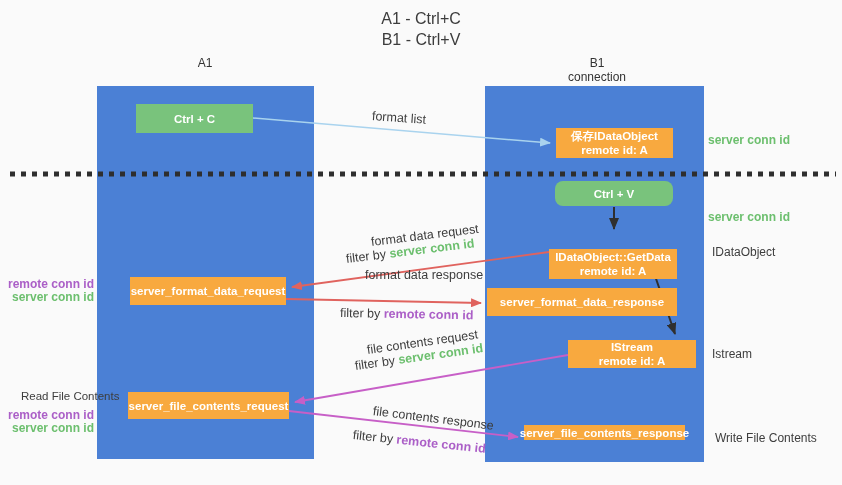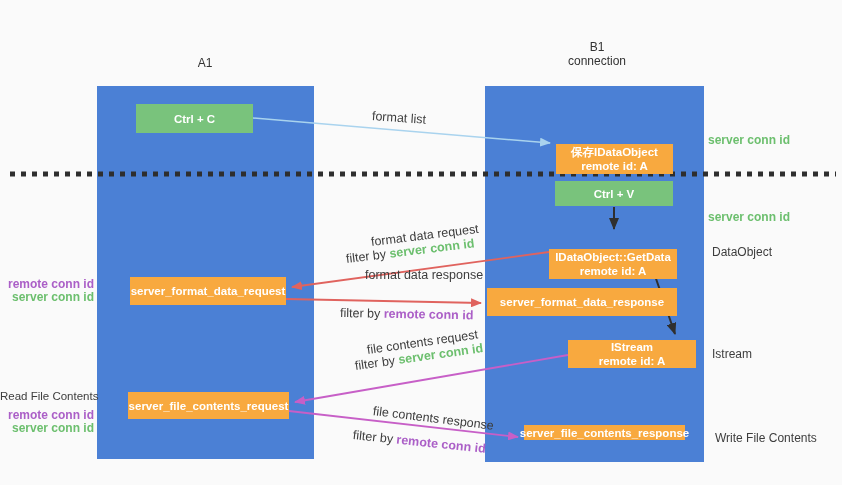--- a/index.html
+++ b/index.html
@@ -21,28 +21,32 @@
   .alabel{font-size:12.5px;color:#3d3d3d;white-space:nowrap;transform-origin:left center;}
   .alabel .fg{color:#6cbf6e;font-weight:bold;}
   .alabel .fp{color:#ab5fc7;font-weight:bold;}
   svg.overlay{position:absolute;left:0;top:0;pointer-events:none;}
 </style>
 </head>
 <body>
 
 <div class="stage">
 
+  <div class="abs title">
+    <div>A1 - Ctrl+C</div>
+    <div>B1 - Ctrl+V</div>
+  </div>
 
   <div class="abs col" style="left:97px;top:86px;width:217px;height:373px;"></div>
   <div class="abs col" style="left:485px;top:86px;width:219px;height:376px;"></div>
 
   <div class="abs colhdr" style="left:145px;top:56px;width:120px;">
     <div>A1</div>
   </div>
-  <div class="abs colhdr" style="left:537px;top:40px;width:120px;">
+  <div class="abs colhdr" style="left:537px;top:56px;width:120px;">
     <div>B1</div>
     <div>connection</div>
   </div>
 
   <svg class="overlay" width="842" height="485">
     <defs>
       <marker id="m-blue" markerUnits="userSpaceOnUse" markerWidth="11" markerHeight="9" refX="10" refY="4.5" orient="auto">
         <path d="M0,0 L11,4.5 L0,9 Z" fill="#a9d3ee"></path>
         </marker>
       <marker id="m-red" markerUnits="userSpaceOnUse" markerWidth="11" markerHeight="9" refX="10" refY="4.5" orient="auto">
@@ -62,26 +66,26 @@
     <line x1="286" y1="299" x2="481" y2="303" stroke="#e0635e" stroke-width="1.8" marker-end="url(#m-red)"></line>
     <line x1="652" y1="267" x2="675" y2="334" stroke="#2f2f2f" stroke-width="2" marker-end="url(#m-blk)"></line>
     <line x1="568" y1="355" x2="295" y2="402" stroke="#c75fc7" stroke-width="1.8" marker-end="url(#m-mag)"></line>
     <line x1="289" y1="411" x2="518" y2="437" stroke="#c75fc7" stroke-width="1.8" marker-end="url(#m-mag)"></line>
   </svg>
 
   <div class="abs node green" style="left:136px;top:104px;width:117px;height:29px;">
     <div>Ctrl + C</div>
   </div>
 
-  <div class="abs node orange" style="left:556px;top:128px;width:117px;height:30px;margin-top:16px;">
+  <div class="abs node orange" style="left:556px;top:128px;width:117px;height:30px;">
     <div>保存IDataObject</div>
     <div>remote id: A</div>
   </div>
 
-  <div class="abs node green" style="left:555px;top:181px;width:118px;height:25px;">
+  <div class="abs node green" style="left:555px;top:181px;width:118px;height:25px;border-radius:8px;">
     <div>Ctrl + V</div>
   </div>
 
   <div class="abs node orange" style="left:549px;top:237px;width:128px;height:30px;margin-top:12px;">
     <div>IDataObject::GetData</div>
     <div>remote id: A</div>
   </div>
 
   <div class="abs node orange" style="left:130px;top:277px;width:156px;height:28px;">
     <div>server_format_data_request</div>
@@ -99,30 +103,30 @@
   <div class="abs node orange" style="left:128px;top:392px;width:161px;height:27px;">
     <div>server_file_contents_request</div>
   </div>
 
   <div class="abs node orange" style="left:524px;top:425px;width:161px;height:15px;">
     <div>server_file_contents_response</div>
   </div>
 
   <div class="abs side g" style="left:708px;top:133px;">server conn id</div>
   <div class="abs side g" style="left:708px;top:210px;">server conn id</div>
-  <div class="abs side plain" style="left:712px;top:245px;">DataObject</div>
+  <div class="abs side plain" style="left:712px;top:245px;">IDataObject</div>
   <div class="abs side plain" style="left:712px;top:347px;">Istream</div>
   <div class="abs side plain" style="left:715px;top:431px;">Write File Contents</div>
 
   <div class="abs leftblock" style="left:0;top:278px;width:94px;">
     <div class="side p">remote conn id</div>
     <div class="side g">server conn id</div>
   </div>
   <div class="abs leftblock" style="left:0;top:390px;width:94px;">
-    <div class="side plain" style="font-size:11.5px;">Read File Contents</div>
+    <div class="side plain" style="font-size:11.5px;padding-left:21px;">Read File Contents</div>
     <div class="side p" style="margin-top:6px;">remote conn id</div>
     <div class="side g">server conn id</div>
   </div>
 
   <div class="abs alabel" style="left:372px;top:109px;transform:rotate(4deg);">format list</div>
 
   <div class="abs alabel" style="left:371px;top:235px;transform:rotate(-7deg);">format data request</div>
   <div class="abs alabel" style="left:346px;top:252px;transform:rotate(-7deg);">
     <span>filter by</span>
     <span class="fg">server conn id</span>

